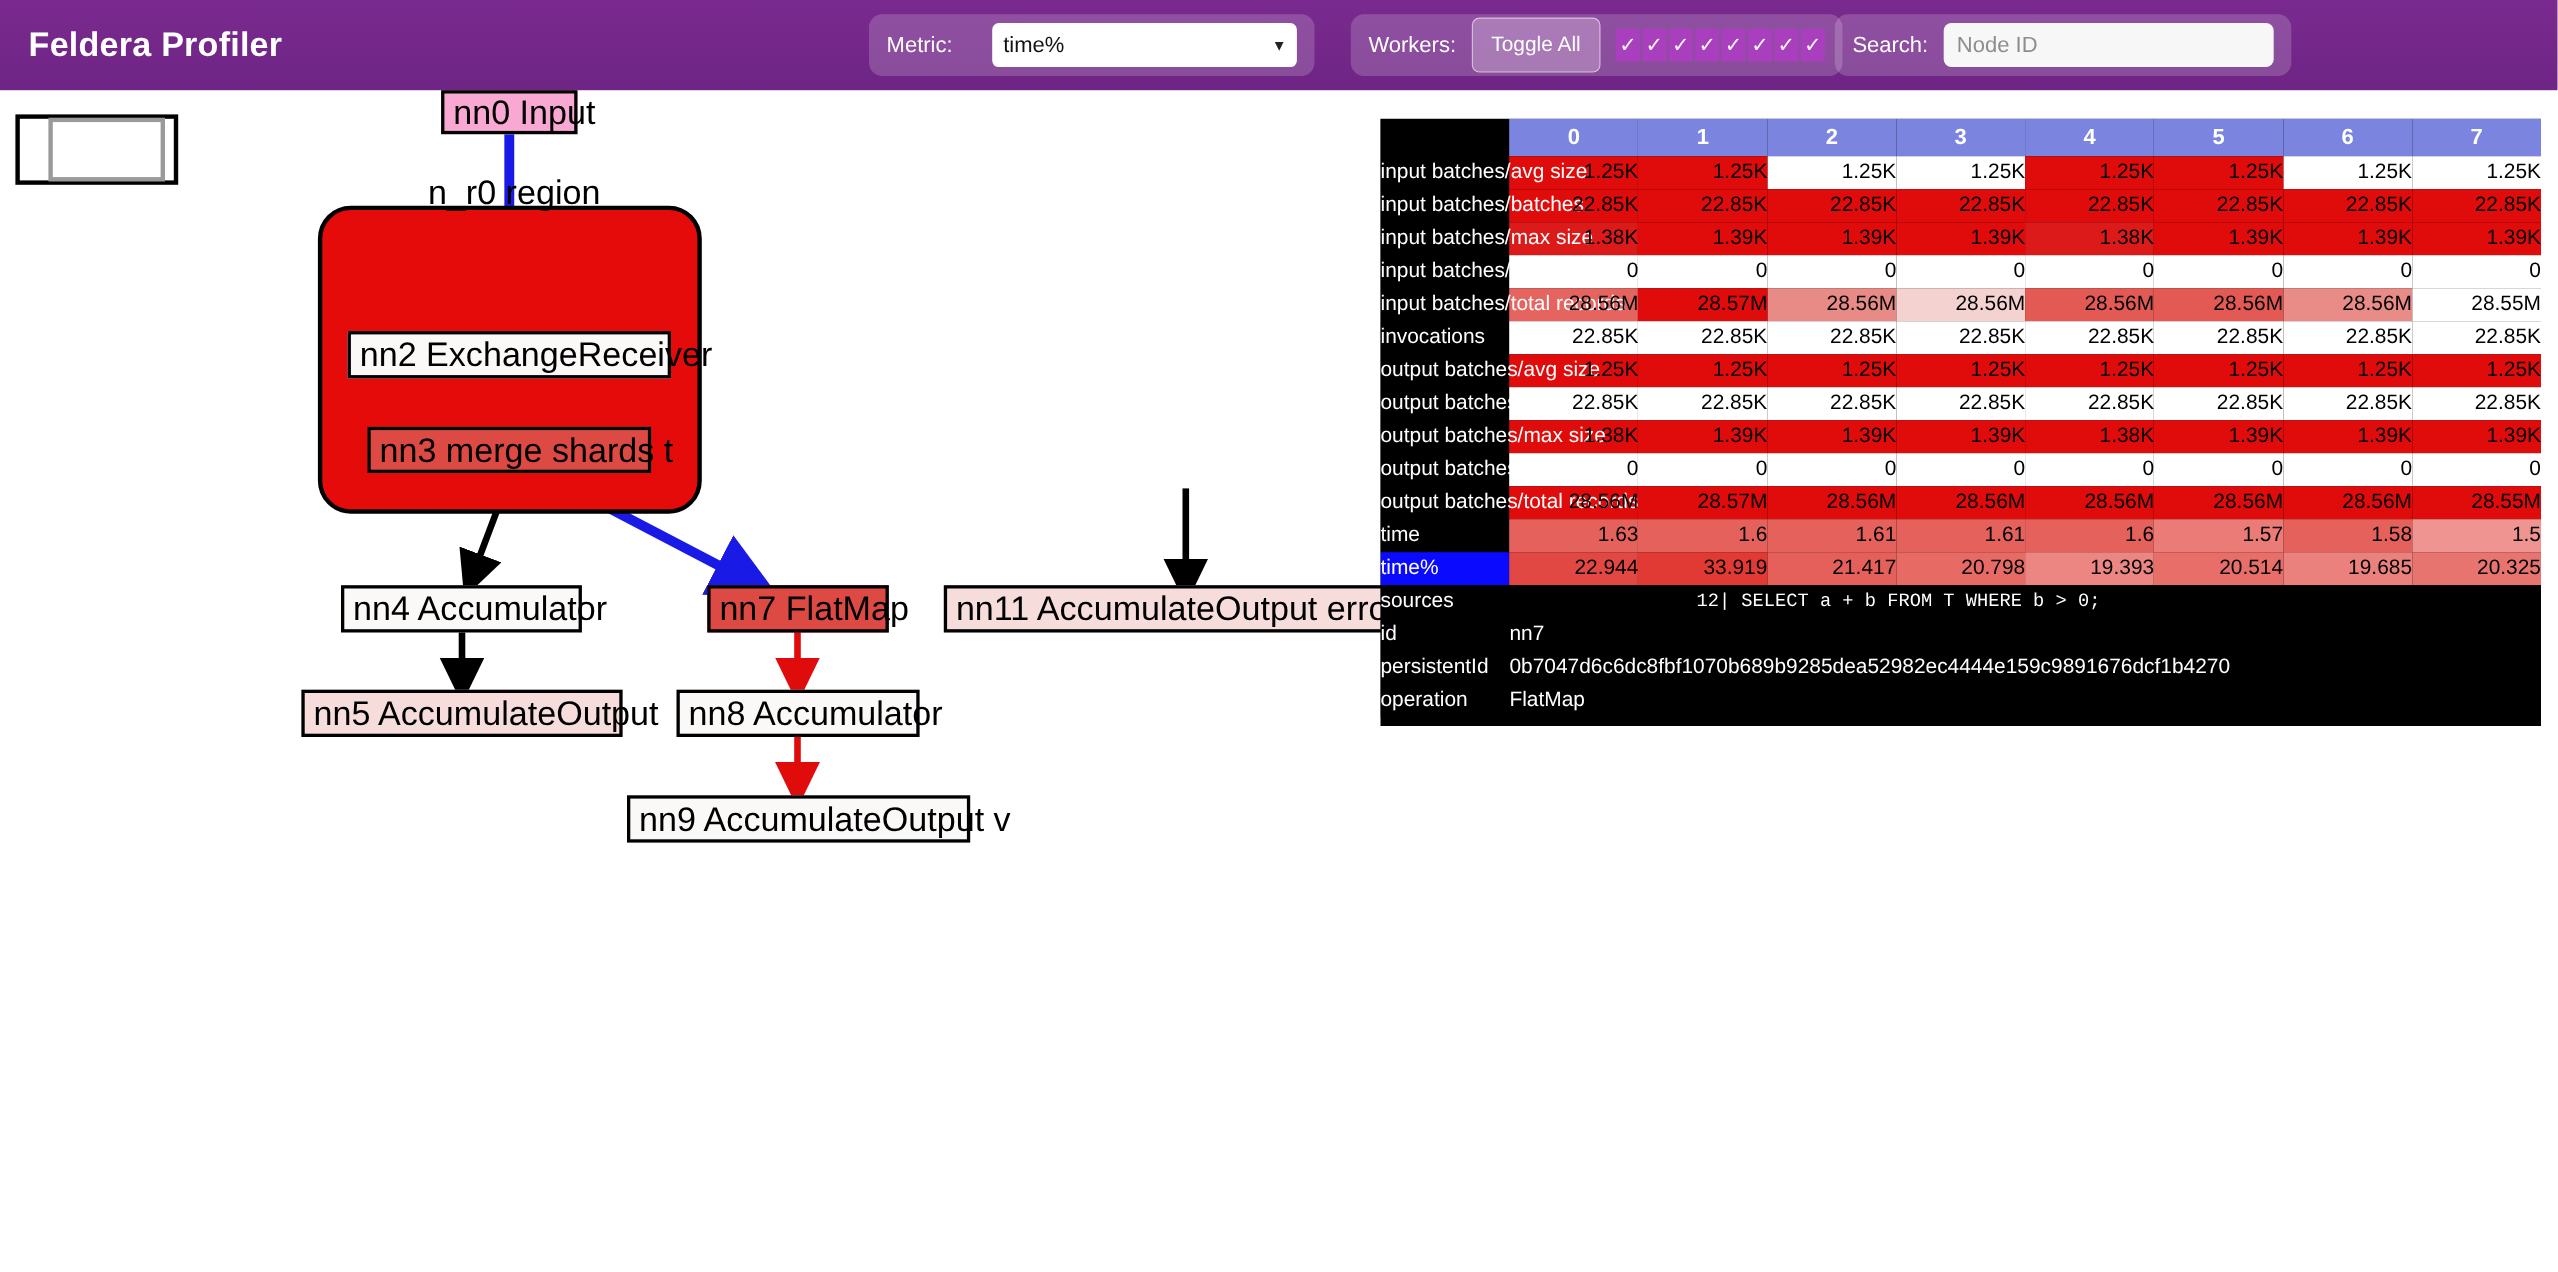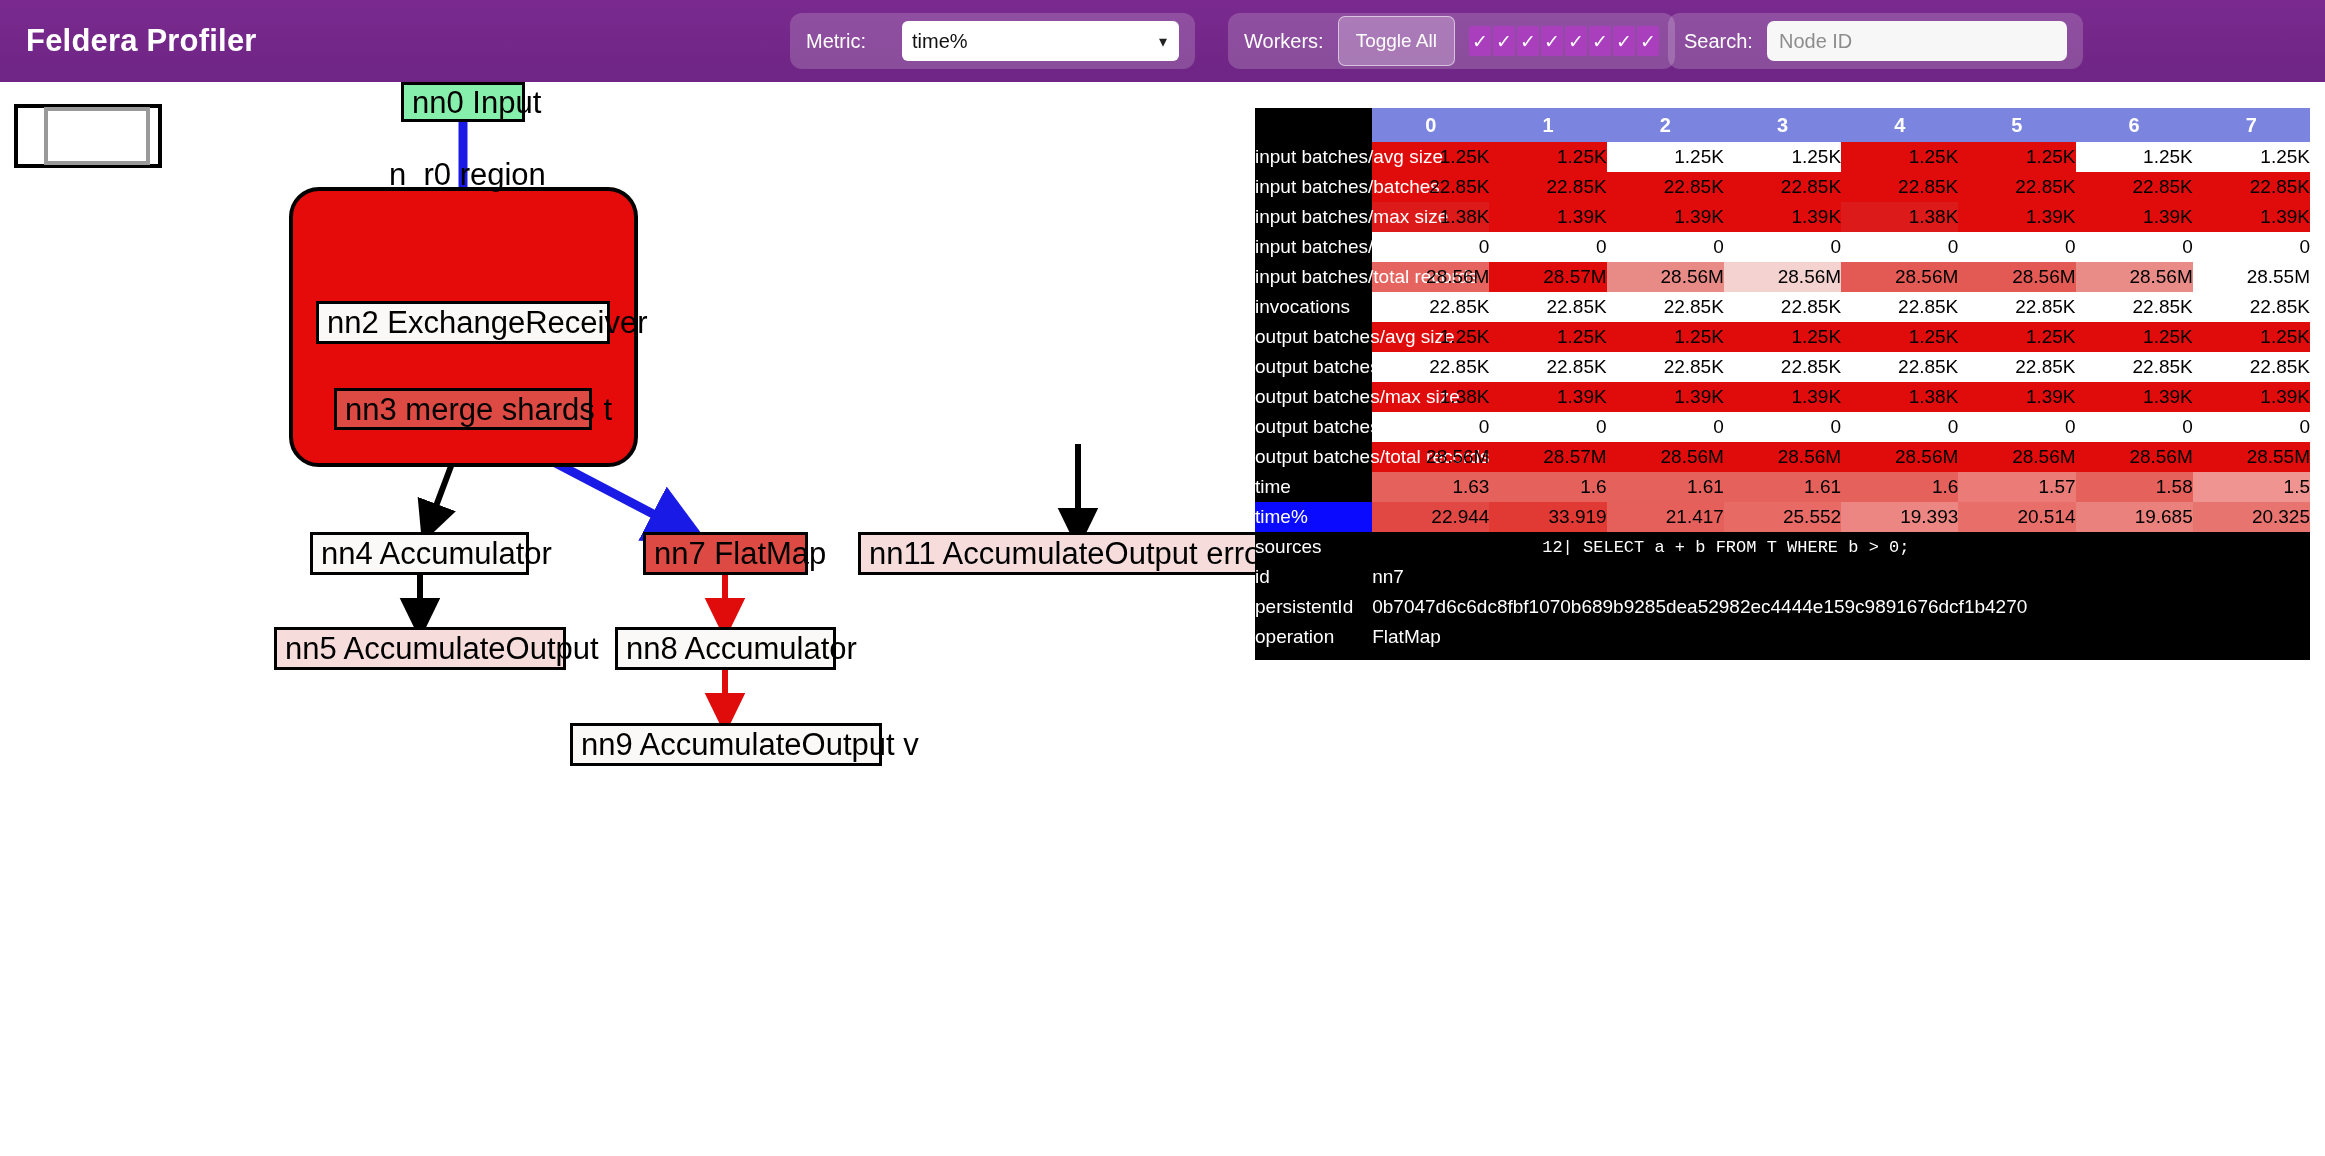--- a/index.html
+++ b/index.html
@@ -289,21 +289,21 @@
     <line x1="725" y1="492" x2="725" y2="535" stroke="#e00b0b" stroke-width="6" marker-end="url(#ah-red)"></line>
 
     <line x1="725" y1="585" x2="725" y2="630" stroke="#e00b0b" stroke-width="6" marker-end="url(#ah-red)"></line>
 
     <line x1="1078" y1="362" x2="1078" y2="445" stroke="#000000" stroke-width="6" marker-end="url(#ah-black)"></line>
   </svg>
 
   <div id="region-box" style="left:289px; top:105px; width:349px; height:280px;"></div>
   <div id="region-label" style="left:389px; top:75px;">n_r0 region</div>
 
-  <div class="node" style="left:401px; top:0px; width:124px; height:40px; background:#86efac;">
+  <div class="node" style="left:401px; top:0px; width:124px; height:40px; background:#f9a8d4;">
     <span>nn0 Input</span>
   </div>
 
 
   <div class="node" style="left:316px; top:219px; width:294px; height:43px; background:#fbf8f8;">
     <span>nn2 ExchangeReceiver</span>
   </div>
 
   <div class="node" style="left:334px; top:306px; width:258px; height:42px; background:#dd4a43;">
     <span>nn3 merge shards  t</span>
@@ -480,21 +480,21 @@
           <td class="cell" style="background: rgb(229, 97, 92);">1.6</td>
           <td class="cell" style="background: rgb(234, 123, 118); margin-top: 20px;">1.57</td>
           <td class="cell" style="background: rgb(229, 97, 92);">1.58</td>
           <td class="cell" style="background: rgb(239, 148, 144);">1.5</td>
         </tr>
         <tr>
           <td class="rowlabel selected">time%</td>
           <td class="cell" style="background: rgb(226, 72, 67);">22.944</td>
           <td class="cell" style="background: rgb(225, 57, 51);">33.919</td>
           <td class="cell" style="background: rgb(230, 96, 91);">21.417</td>
-          <td class="cell" style="background: rgb(231, 106, 101);">25.552</td>
+          <td class="cell" style="background: rgb(231, 106, 101);">20.798</td>
           <td class="cell" style="background: rgb(236, 134, 130);">19.393</td>
           <td class="cell" style="background: rgb(232, 110, 105);">20.514</td>
           <td class="cell" style="background: rgb(235, 129, 125);">19.685</td>
           <td class="cell" style="background: rgb(232, 116, 112);">20.325</td>
         </tr>
         <tr>
           <td class="rowlabel">sources</td>
           <td class="meta-cell mono" colspan="8" style="padding-left: 170px;">12| SELECT a + b FROM T WHERE b &gt; 0;</td>
         </tr>
         <tr>

